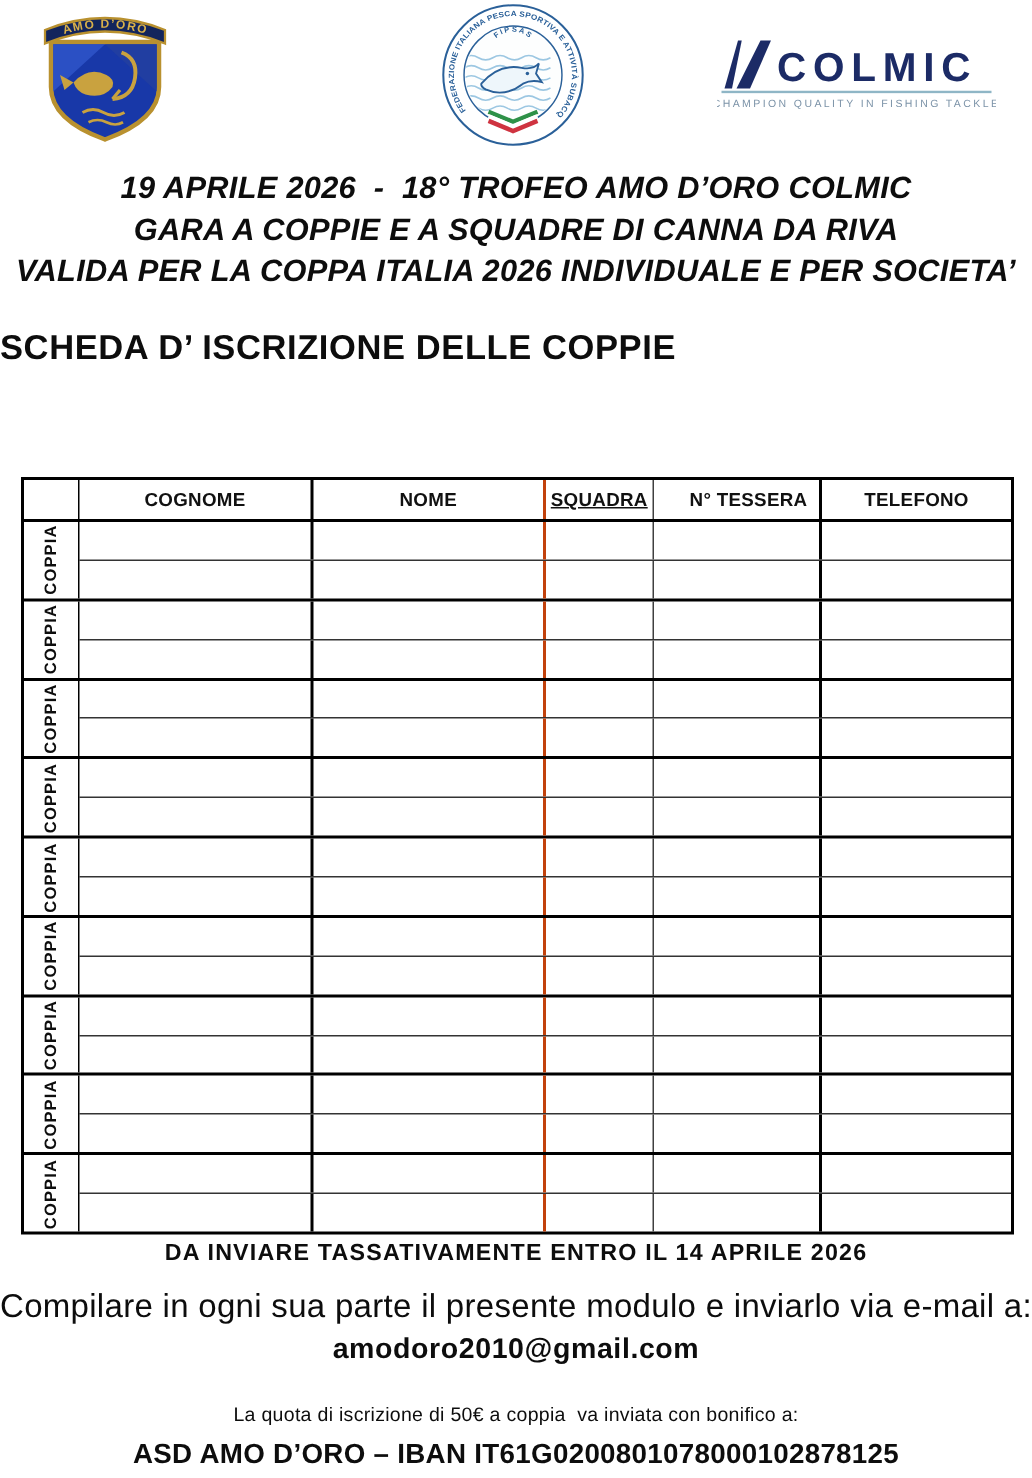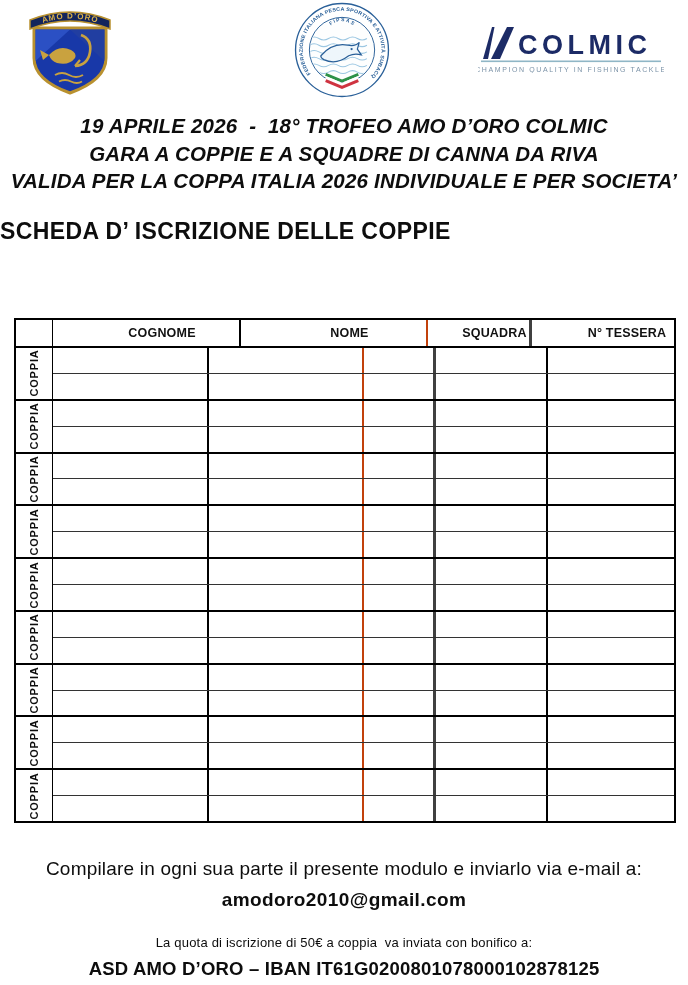--- a/index.html
+++ b/index.html
@@ -38,31 +38,31 @@
     flex:1;margin-left:10px;height:17px;
     border-bottom:2px dotted #5a5a5a;
   }
 
   
   .regtable{
     position:absolute;left:14px;top:318px;width:662px;height:505px;
     border:2px solid #000;box-sizing:border-box;background:#fff;
   }
   .thead{
-    display:flex;height:28px;border-bottom:2px solid #000;box-sizing:border-box;gap:32px;
+    display:flex;height:28px;border-bottom:2px solid #000;box-sizing:border-box;
   }
   .tbody{
     position:absolute;left:0;right:0;top:28px;bottom:0;
     display:flex;flex-direction:column;
   }
   .cell{box-sizing:border-box;}
   .label-col{width:37px;flex:none;border-right:1px solid #000;position:relative;}
   .col-cognome{width:156px;flex:none;border-right:2px solid #000;}
   .col-nome{width:155px;flex:none;border-right:2px solid #c2410c;}
-  .col-squadra{width:72px;flex:none;border-right:3px solid #404040;}
+  .col-squadra{width:72px;flex:none;border-right:1px solid #404040;text-decoration:underline;}
   .col-tessera{width:96px;flex:none;border-right:2px solid #000;margin-left:16px;}
   .col-telefono{flex:1;}
   .hcell{
     display:flex;align-items:center;justify-content:center;
     font-weight:bold;font-size:12.5px;letter-spacing:0.2px;
   }
   .group{
     flex:1;display:flex;border-bottom:2px solid #000;box-sizing:border-box;
   }
   .group:last-child{border-bottom:none;}
@@ -71,21 +71,21 @@
   .row.first{border-bottom:1px solid #333;}
   .vtext{
     position:absolute;left:50%;top:50%;
     transform:translate(-50%,-50%) rotate(-90deg);
     font-weight:bold;font-size:11px;letter-spacing:0.8px;white-space:nowrap;color:#0d0d0d;
   }
 
   
   .fline{position:absolute;left:0;width:100%;text-align:center;white-space:pre-wrap;color:#0d0d0d;}
   .f-deadline{top:827px;font-weight:bold;font-size:15.5px;letter-spacing:0.8px;}
-  .f-instruction{top:858px;font-size:19px;letter-spacing:0.2px;}
+  .f-instruction{top:858px;font-size:22px;letter-spacing:0.2px;}
   .f-email{top:889px;font-weight:bold;font-size:19px;letter-spacing:0.4px;}
   .f-fee{top:935px;font-size:13px;letter-spacing:0.2px;}
   .f-bank{top:958px;font-weight:bold;font-size:18.5px;letter-spacing:0.2px;}
 </style>
 </head>
 <body>
 
 <div class="page">
 
   <svg class="logo-shield" viewBox="0 0 90 88">
@@ -352,18 +352,19 @@
               <div class="cell col-nome"></div>
               <div class="cell col-squadra"></div>
               <div class="cell col-tessera"></div>
               <div class="cell col-telefono"></div>
             </div>
           </div>
         </div>
       </div>
   </div>
 
+  <div class="fline f-deadline">DA INVIARE TASSATIVAMENTE ENTRO IL 14 APRILE 2026</div>
   <div class="fline f-instruction">Compilare in ogni sua parte il presente modulo e inviarlo via e-mail a:</div>
   <div class="fline f-email">amodoro2010@gmail.com</div>
   <div class="fline f-fee">La quota di iscrizione di 50€ a coppia  va inviata con bonifico a:</div>
   <div class="fline f-bank">ASD AMO D’ORO – IBAN IT61G0200801078000102878125</div>
 
 </div>
 
 </body></html>

